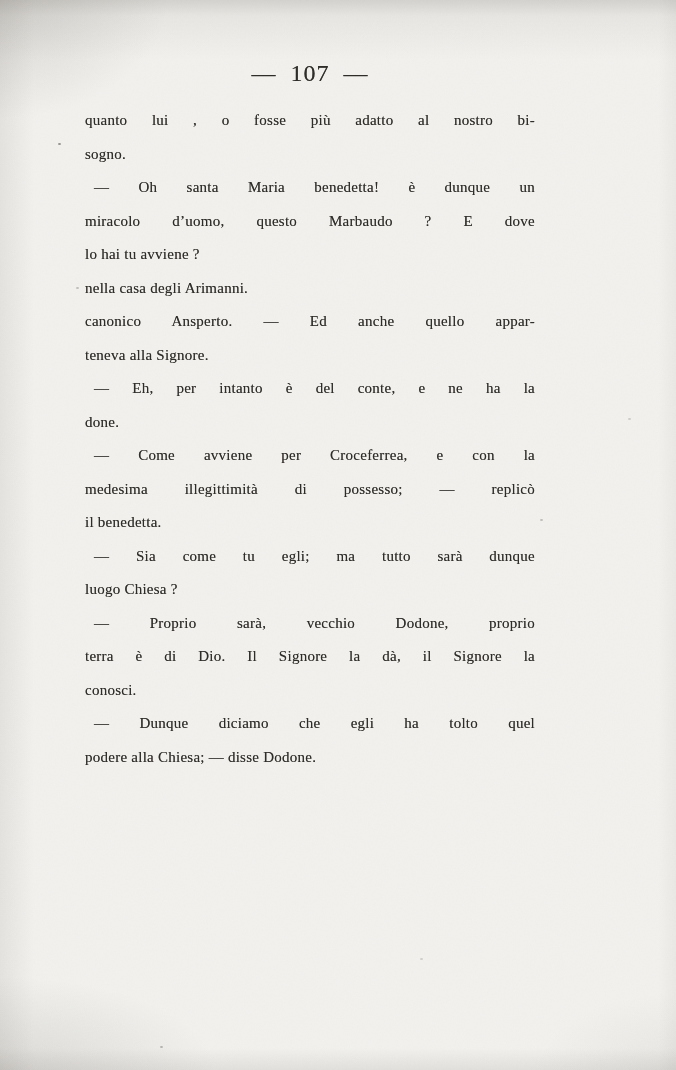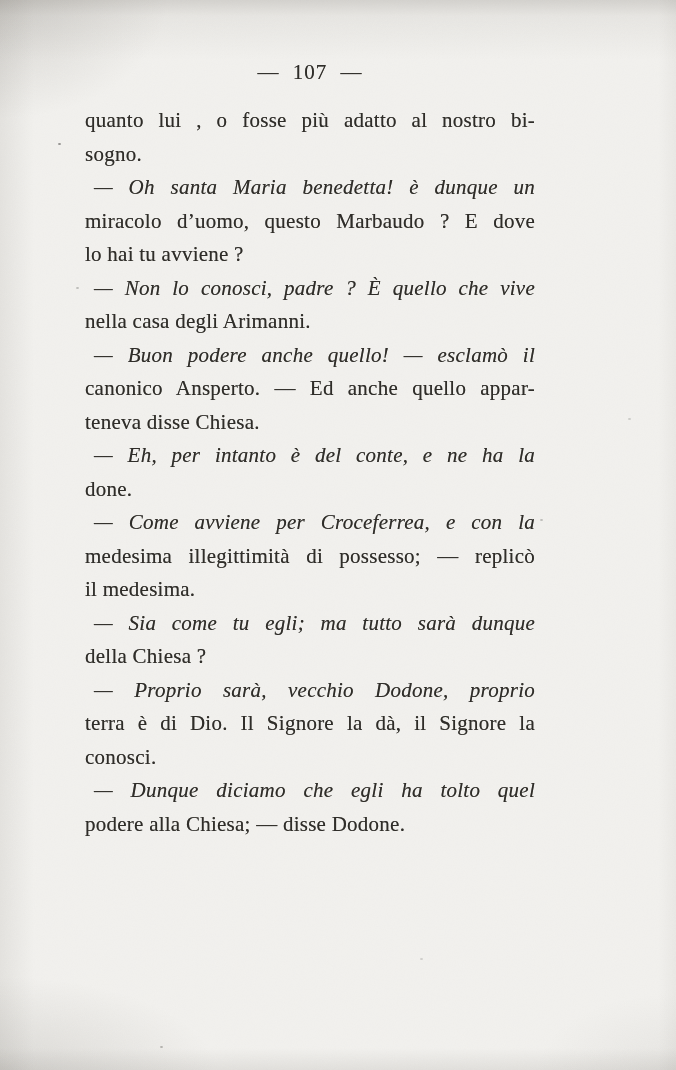--- a/index.html
+++ b/index.html
@@ -56,79 +56,76 @@
     pointer-events: none;
     opacity: 0.55;
   }
   .page-number {
     position: absolute;
     left: 85px;
     top: 60px;
     width: 450px;
     z-index: 3;
     text-align: center;
-    font-size: 21px;
+    font-size: 24px;
     color: #2d2b27;
     word-spacing: 7px;
     letter-spacing: 1px;
     text-shadow: 0 0 0.5px rgba(45,43,39,0.6);
   }
   .text-block {
     position: absolute;
     left: 85px;
     top: 104px;
     width: 450px;
     z-index: 3;
-    font-size: 21px;
+    font-size: 15px;
     line-height: 33.5px;
     color: #2d2b27;
     letter-spacing: 0.25px;
     text-shadow: 0 0 0.5px rgba(45,43,39,0.55);
   }
   .ln {
     text-align: justify;
     text-align-last: justify;
     white-space: normal;
   }
   .ln.last {
     text-align: left;
     text-align-last: left;
   }
   .ln.indent {
     text-indent: 9px;
-    font-style: italic;
   }
 </style>
 </head>
 <body>
 
 <div class="page">
   <div class="vignette"></div>
   <div class="specks"></div>
 
   <div class="page-number">— 107 —</div>
 
   <div class="text-block" id="text-block">
       <div class="ln">quanto lui , o fosse più adatto al nostro bi-</div>
       <div class="ln last">sogno.</div>
       <div class="ln indent">— Oh santa Maria benedetta! è dunque un</div>
       <div class="ln">miracolo d’uomo, questo Marbaudo ? E dove</div>
       <div class="ln last">lo hai tu avviene ?</div>
-      <div class="ln indent">— Non lo conosci, padre ? È quello che vive</div>
       <div class="ln last">nella casa degli Arimanni.</div>
-      <div class="ln indent">— Buon podere anche quello! — esclamò il</div>
       <div class="ln">canonico Ansperto. — Ed anche quello appar-</div>
-      <div class="ln last">teneva disse Chiesa.</div>
+      <div class="ln last">teneva alla Signore.</div>
       <div class="ln indent">— Eh, per intanto è del conte, e ne ha la</div>
       <div class="ln last">done.</div>
       <div class="ln indent">— Come avviene per Croceferrea, e con la</div>
       <div class="ln">medesima illegittimità di possesso; — replicò</div>
-      <div class="ln last">il medesima.</div>
+      <div class="ln last">il benedetta.</div>
       <div class="ln indent">— Sia come tu egli; ma tutto sarà dunque</div>
-      <div class="ln last">della Chiesa ?</div>
+      <div class="ln last">luogo Chiesa ?</div>
       <div class="ln indent">— Proprio sarà, vecchio Dodone, proprio</div>
       <div class="ln">terra è di Dio. Il Signore la dà, il Signore la</div>
       <div class="ln last">conosci.</div>
       <div class="ln indent">— Dunque diciamo che egli ha tolto quel</div>
       <div class="ln last">podere alla Chiesa; — disse Dodone.</div>
     </div>
 
   <svg class="grain" width="676" height="1070" xmlns="http://www.w3.org/2000/svg">
     <filter id="grainF">
       <feTurbulence type="fractalNoise" baseFrequency="0.9" numOctaves="2" stitchTiles="stitch" result="n"></feTurbulence>

